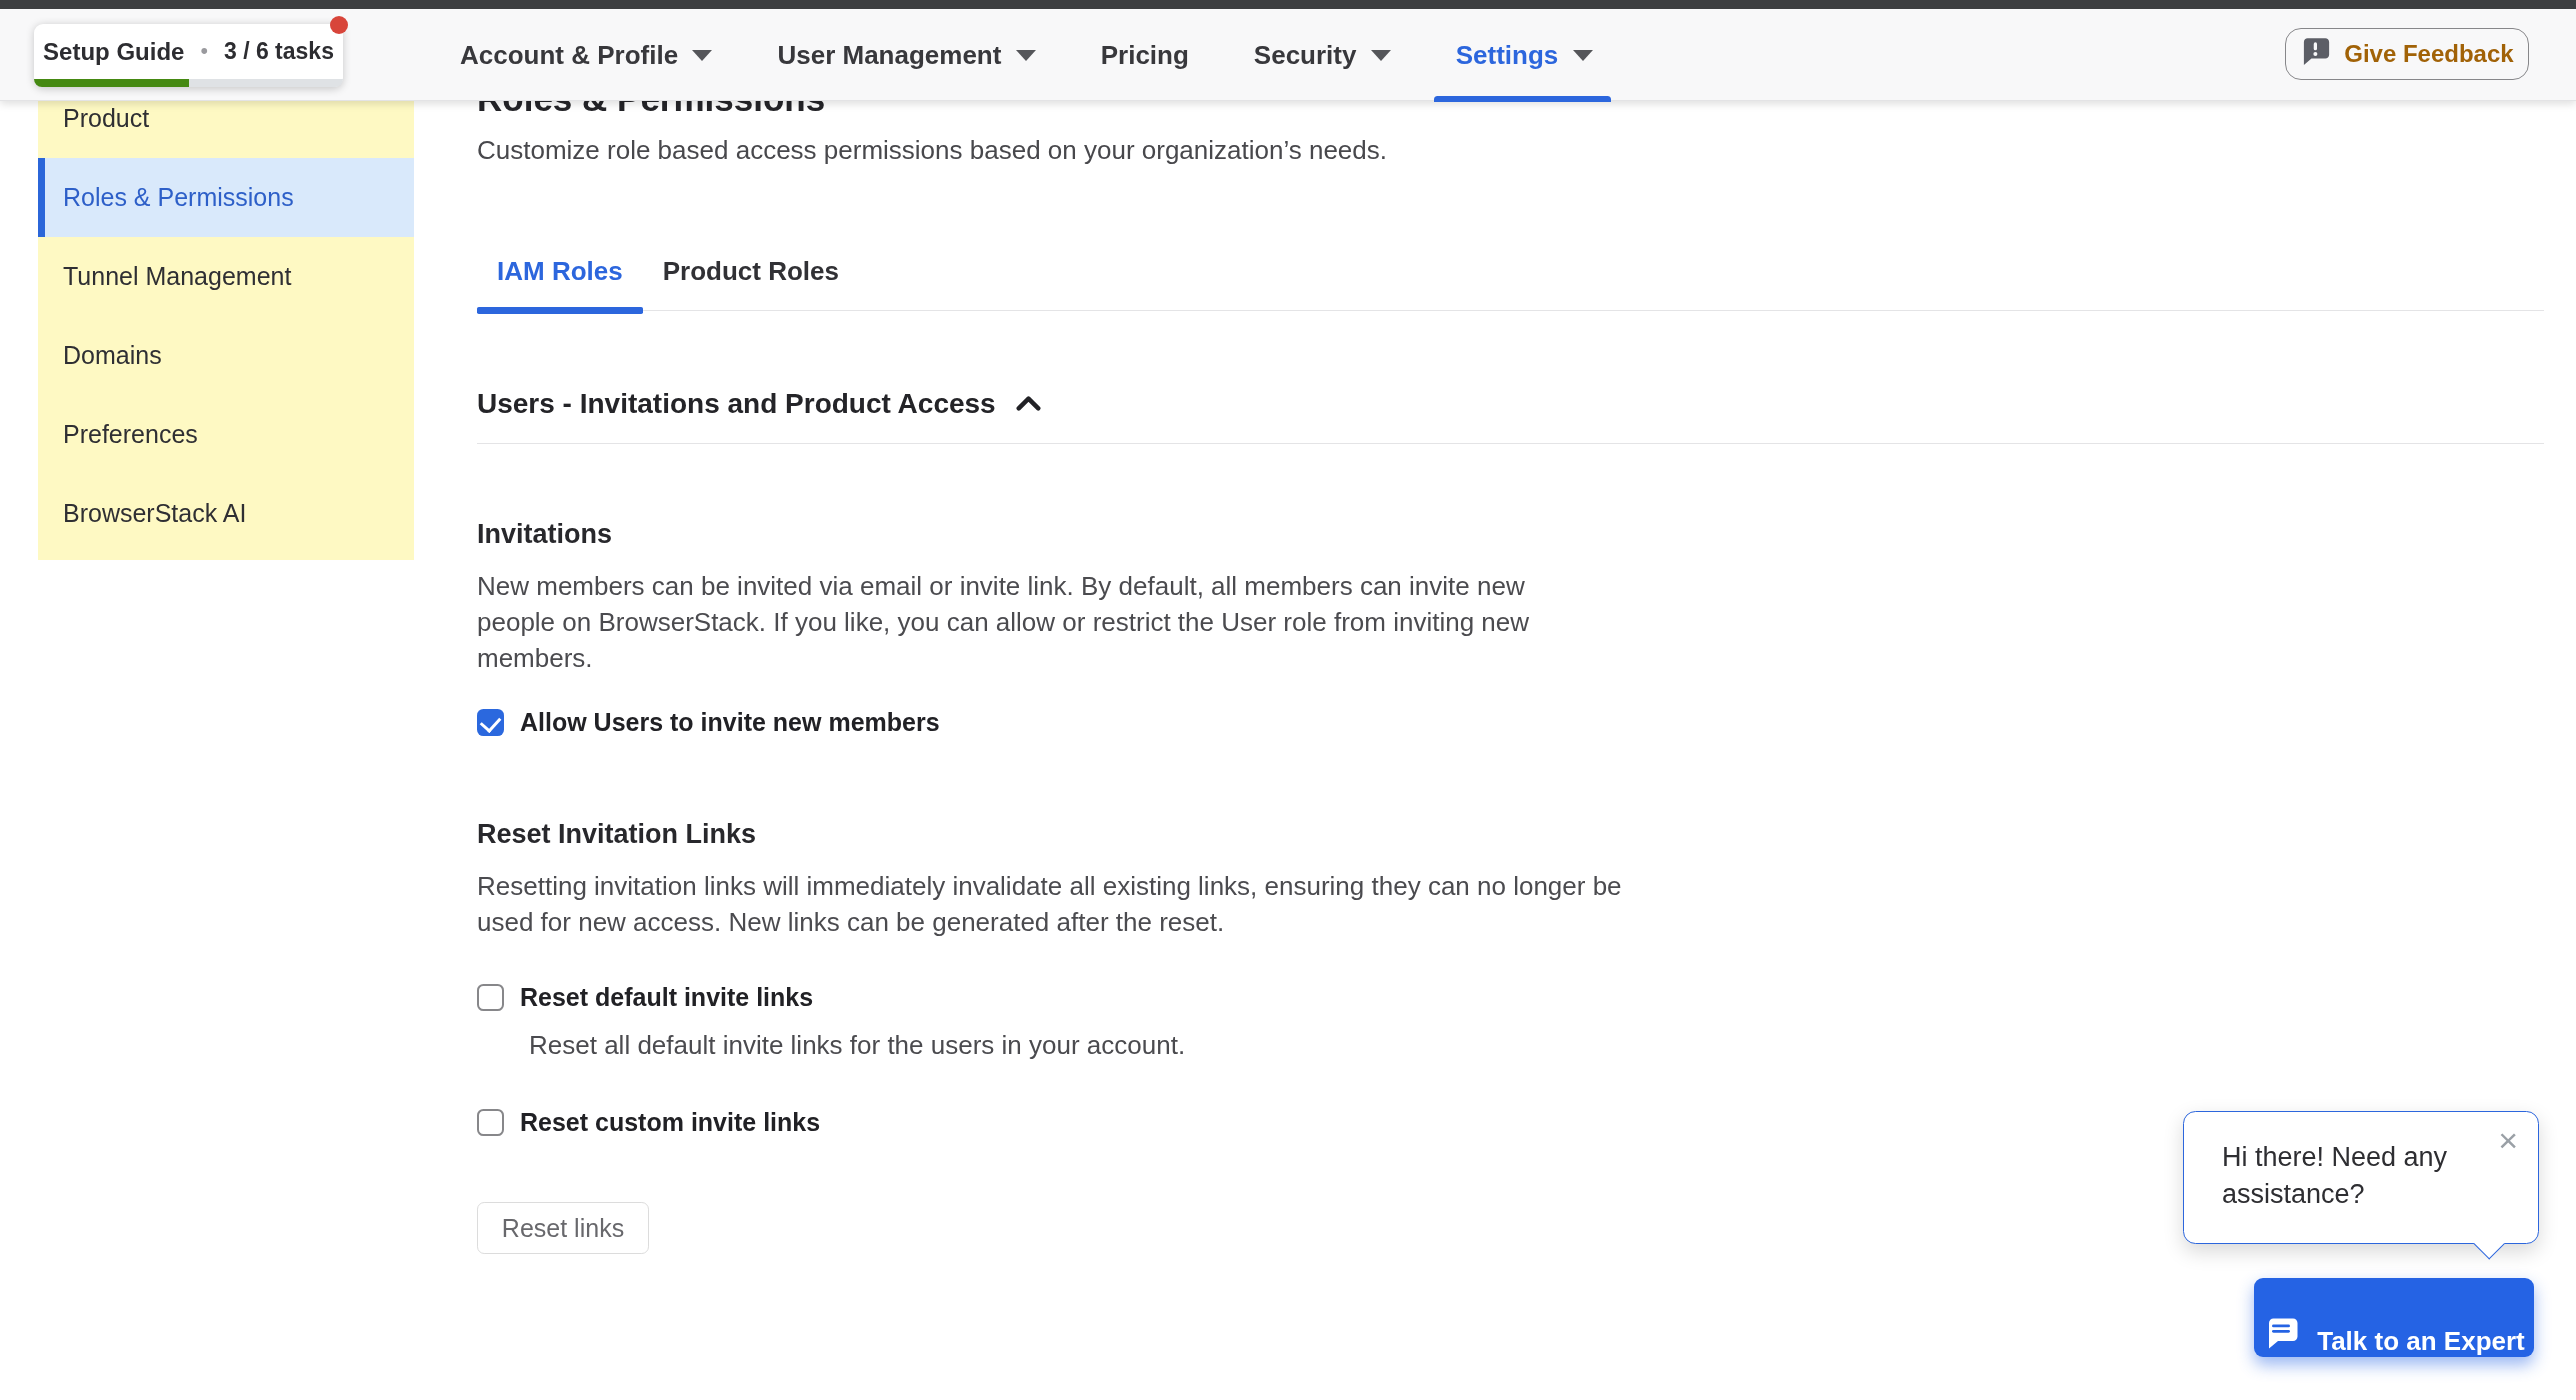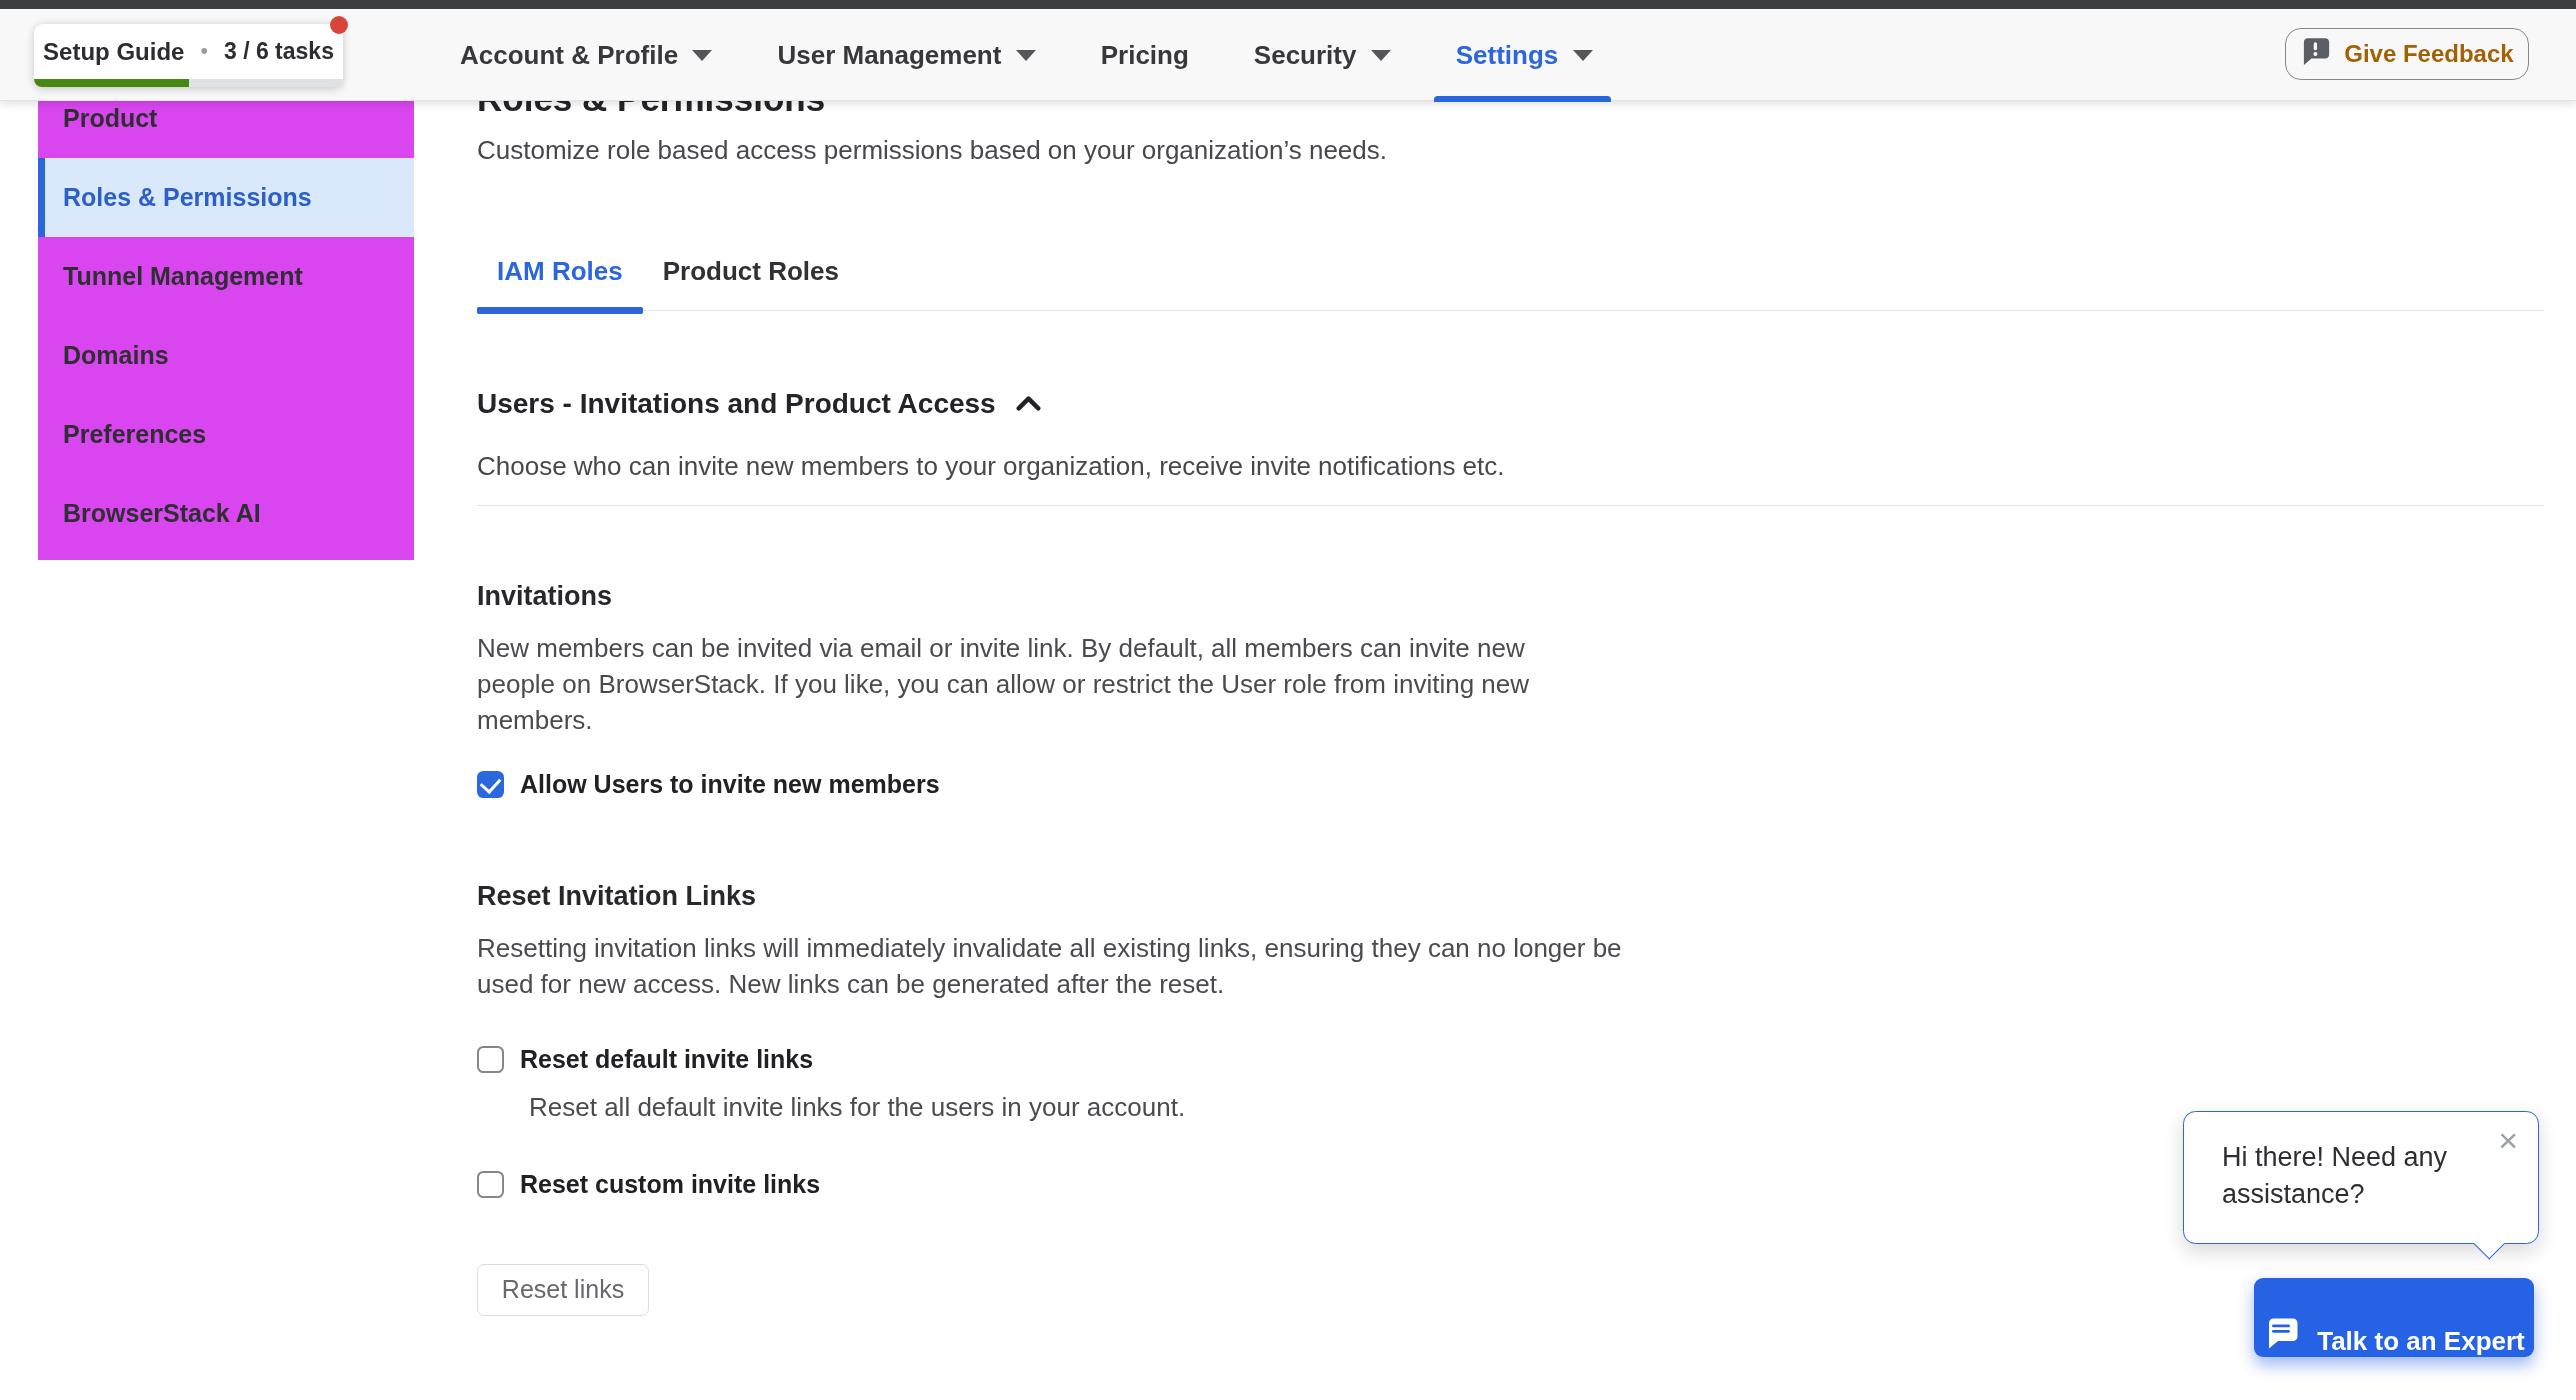--- a/index.html
+++ b/index.html
@@ -70,21 +70,21 @@
     position:absolute; right:47px; top:19px; width:244px; height:52px;
     border:1.8px solid #87878a; border-radius:16px; background:transparent;
     display:flex; align-items:center; justify-content:center; gap:13.4px;
     font-family:"Liberation Sans", sans-serif;
     font-size:24px; font-weight:600; color:#a16207; cursor:pointer;
   }
 
   
   .sidebar {
     position:absolute; left:38px; top:79px; width:376px;
-    background:#d946ef; z-index:10; padding-bottom:7.2px;font-weight:bold;
+    background:#fef9c3; z-index:10; padding-bottom:7.2px;
   }
   .side-item {
     height:79px; display:flex; align-items:center;
     padding-left:25px; font-size:25px; color:#2f2f33; cursor:pointer;
   }
   .side-item.selected {
     background:#d9e9fb; border-left:7.2px solid #2b66d9;
     padding-left:18px; color:#2d5fc8;
   }
 
@@ -184,21 +184,20 @@
   </div>
 
   <div class="section-head">
     <h2>Users - Invitations and Product Access</h2>
     <span>
       <svg width="25" height="16" viewBox="0 0 28 18">
           <polyline points="3,15 14,4 25,15" fill="none" stroke="#222226" stroke-width="5" stroke-linecap="round" stroke-linejoin="round"></polyline>
         </svg>
     </span>
   </div>
-  <div class="section-desc">Choose who can invite new members to your organization, receive invite notifications etc.</div>
   <div class="divider"></div>
 
   <h3 class="sub-head inv-head">Invitations</h3>
   <p class="body-text w1">New members can be invited via email or invite link. By default, all members can invite new people on BrowserStack. If you like, you can allow or restrict the User role from inviting new members.</p>
 
   <div class="check-row first">
     <span class="checkbox checked"></span>
     <span class="check-label">Allow Users to invite new members</span>
   </div>
 

